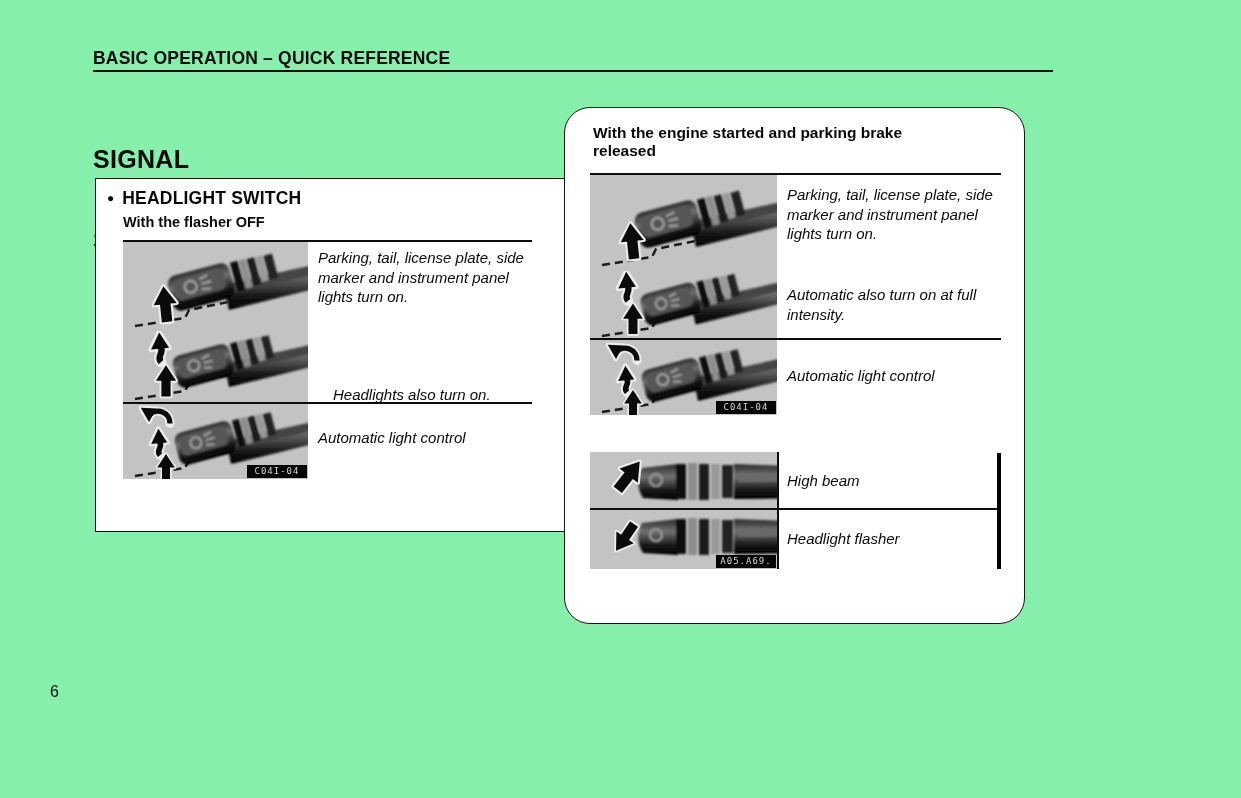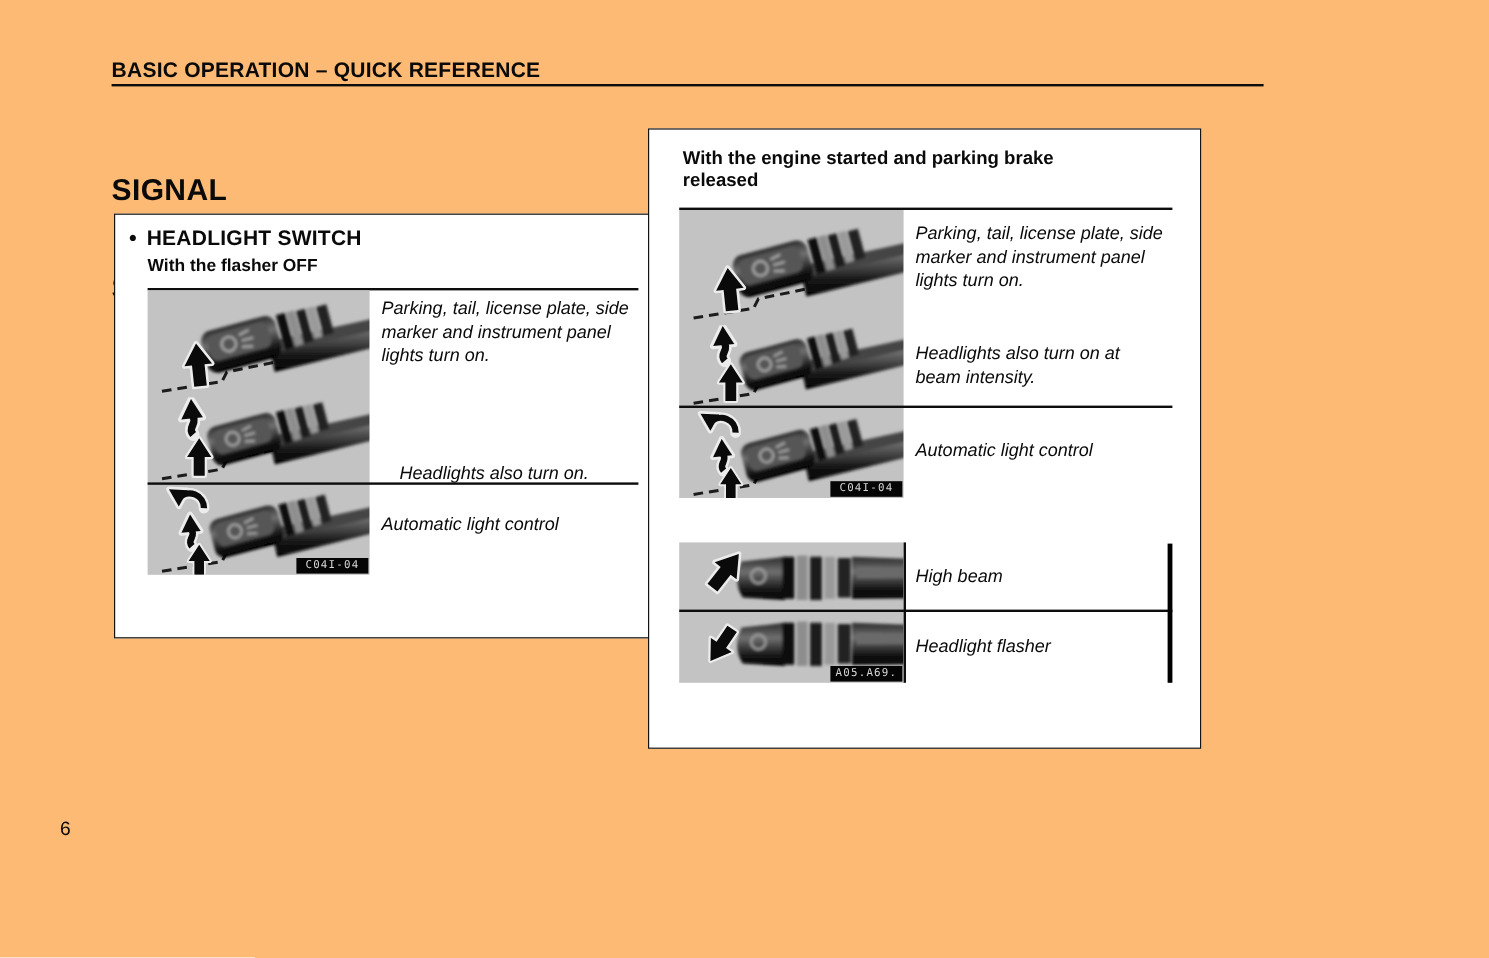--- a/index.html
+++ b/index.html
@@ -1,25 +1,25 @@
 <!DOCTYPE html>
 <html><head>
 <meta charset="utf-8">
 <style>
   html,body{margin:0;padding:0;background:#ffffff;}
-  .page{position:relative;width:1241px;height:798px;background:#fdba74;overflow:hidden;
+  .page{position:relative;width:1241px;height:798px;background:#86efac;overflow:hidden;
         font-family:"Liberation Sans", sans-serif;color:#0a0a0a;}
   .abs{position:absolute;}
   .hdr-title{left:93px;top:48px;font-size:17.5px;font-weight:bold;letter-spacing:.2px;}
   .hdr-rule{left:93px;top:70px;width:960px;height:2px;background:#0d0d0d;}
   .sec-title{left:93px;top:92px;font-size:25px;font-weight:bold;line-height:27px;letter-spacing:.3px;white-space:pre-wrap;}
   .pagenum{left:50px;top:683px;font-size:16px;}
   .panel{border:1.5px solid #141414;background:#fff;}
   .left-panel{left:95px;top:178px;width:458px;height:352px;padding-left:21px;}
-  .right-panel{left:540px;top:107px;width:459px;height:515px;}
+  .right-panel{left:564px;top:107px;width:459px;height:515px;border-radius:26px;}
   .p-head{font-size:17.5px;font-weight:bold;letter-spacing:.2px;}
   .bullet{font-size:12px;vertical-align:2px;margin-right:8px;}
   .p-sub{font-size:14.5px;font-weight:bold;}
   .rp-head{font-size:15.5px;font-weight:bold;line-height:17.5px;width:352px;}
   .rule2{height:2px;background:#0d0d0d;}
   .grey{background:#c3c3c3;overflow:hidden;}
   .rowtxt{font-size:15px;line-height:19.5px;width:207px;font-style:italic;}
   .badge{position:absolute;right:1px;bottom:1px;width:60px;height:13px;background:#050505;
          color:#d6d6d6;font-size:9px;line-height:13px;text-align:center;letter-spacing:1px;
          filter:blur(.5px);font-family:"DejaVu Sans Mono", monospace;}
@@ -200,21 +200,21 @@
         <g transform="translate(43,61) scale(0.8)">
             <use href="#arr-up" xlink:href="#arr-up"></use>
           </g>
       </svg>
       <div class="badge">C04I-04</div>
     </div>
 
     <div class="abs rule2" style="left:25px;top:230px;width:411px;"></div>
 
     <div class="abs rowtxt" style="left:222px;top:77px;">Parking, tail, license plate, side marker and instrument panel lights turn on.</div>
-    <div class="abs rowtxt" style="left:222px;top:177px;">Headlights also turn on at beam intensity.</div>
+    <div class="abs rowtxt" style="left:222px;top:177px;">Automatic also turn on at full intensity.</div>
     <div class="abs rowtxt" style="left:222px;top:258px;">Automatic light control</div>
 
     <div class="abs grey" style="left:25px;top:344px;width:187px;height:117px;">
       <svg class="ill" style="top:0;" width="187" height="55" viewBox="0 0 187 55">
         <g transform="translate(108,30)">
             <use href="#stalk-h" xlink:href="#stalk-h"></use>
           </g>
         <g transform="translate(40,22) rotate(38) scale(1.05)">
             <use href="#arr-up" xlink:href="#arr-up"></use>
           </g>

